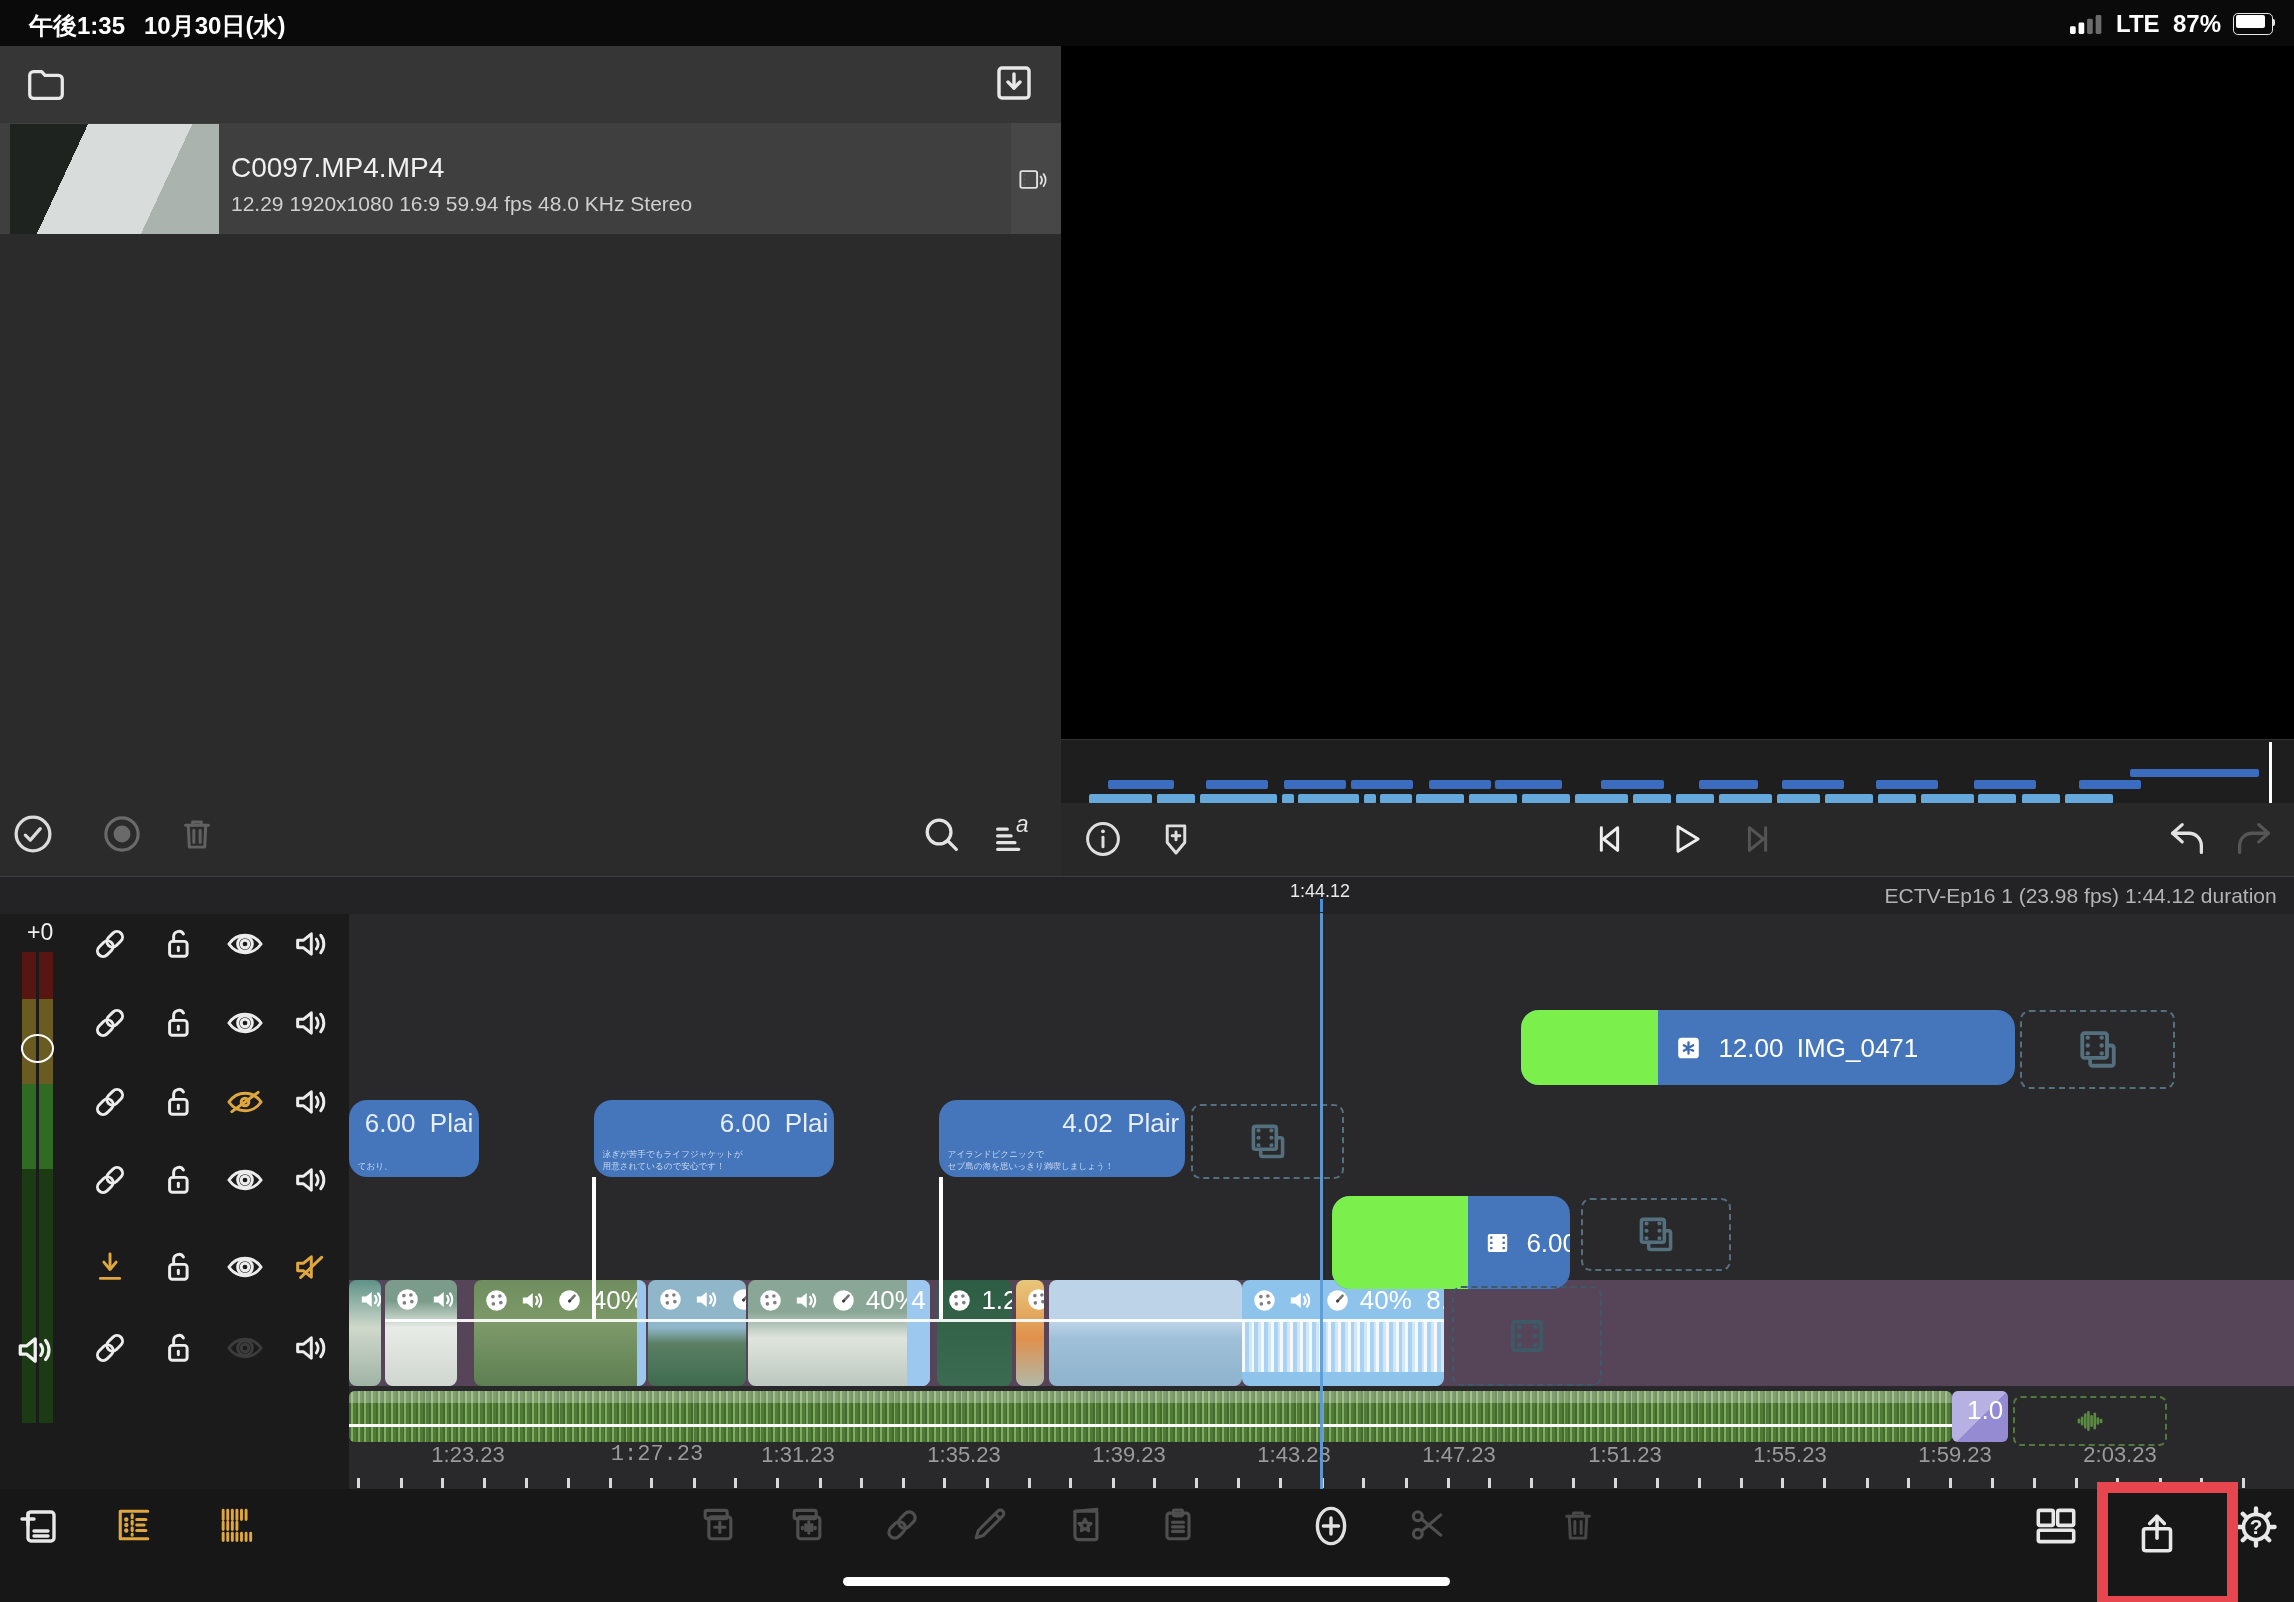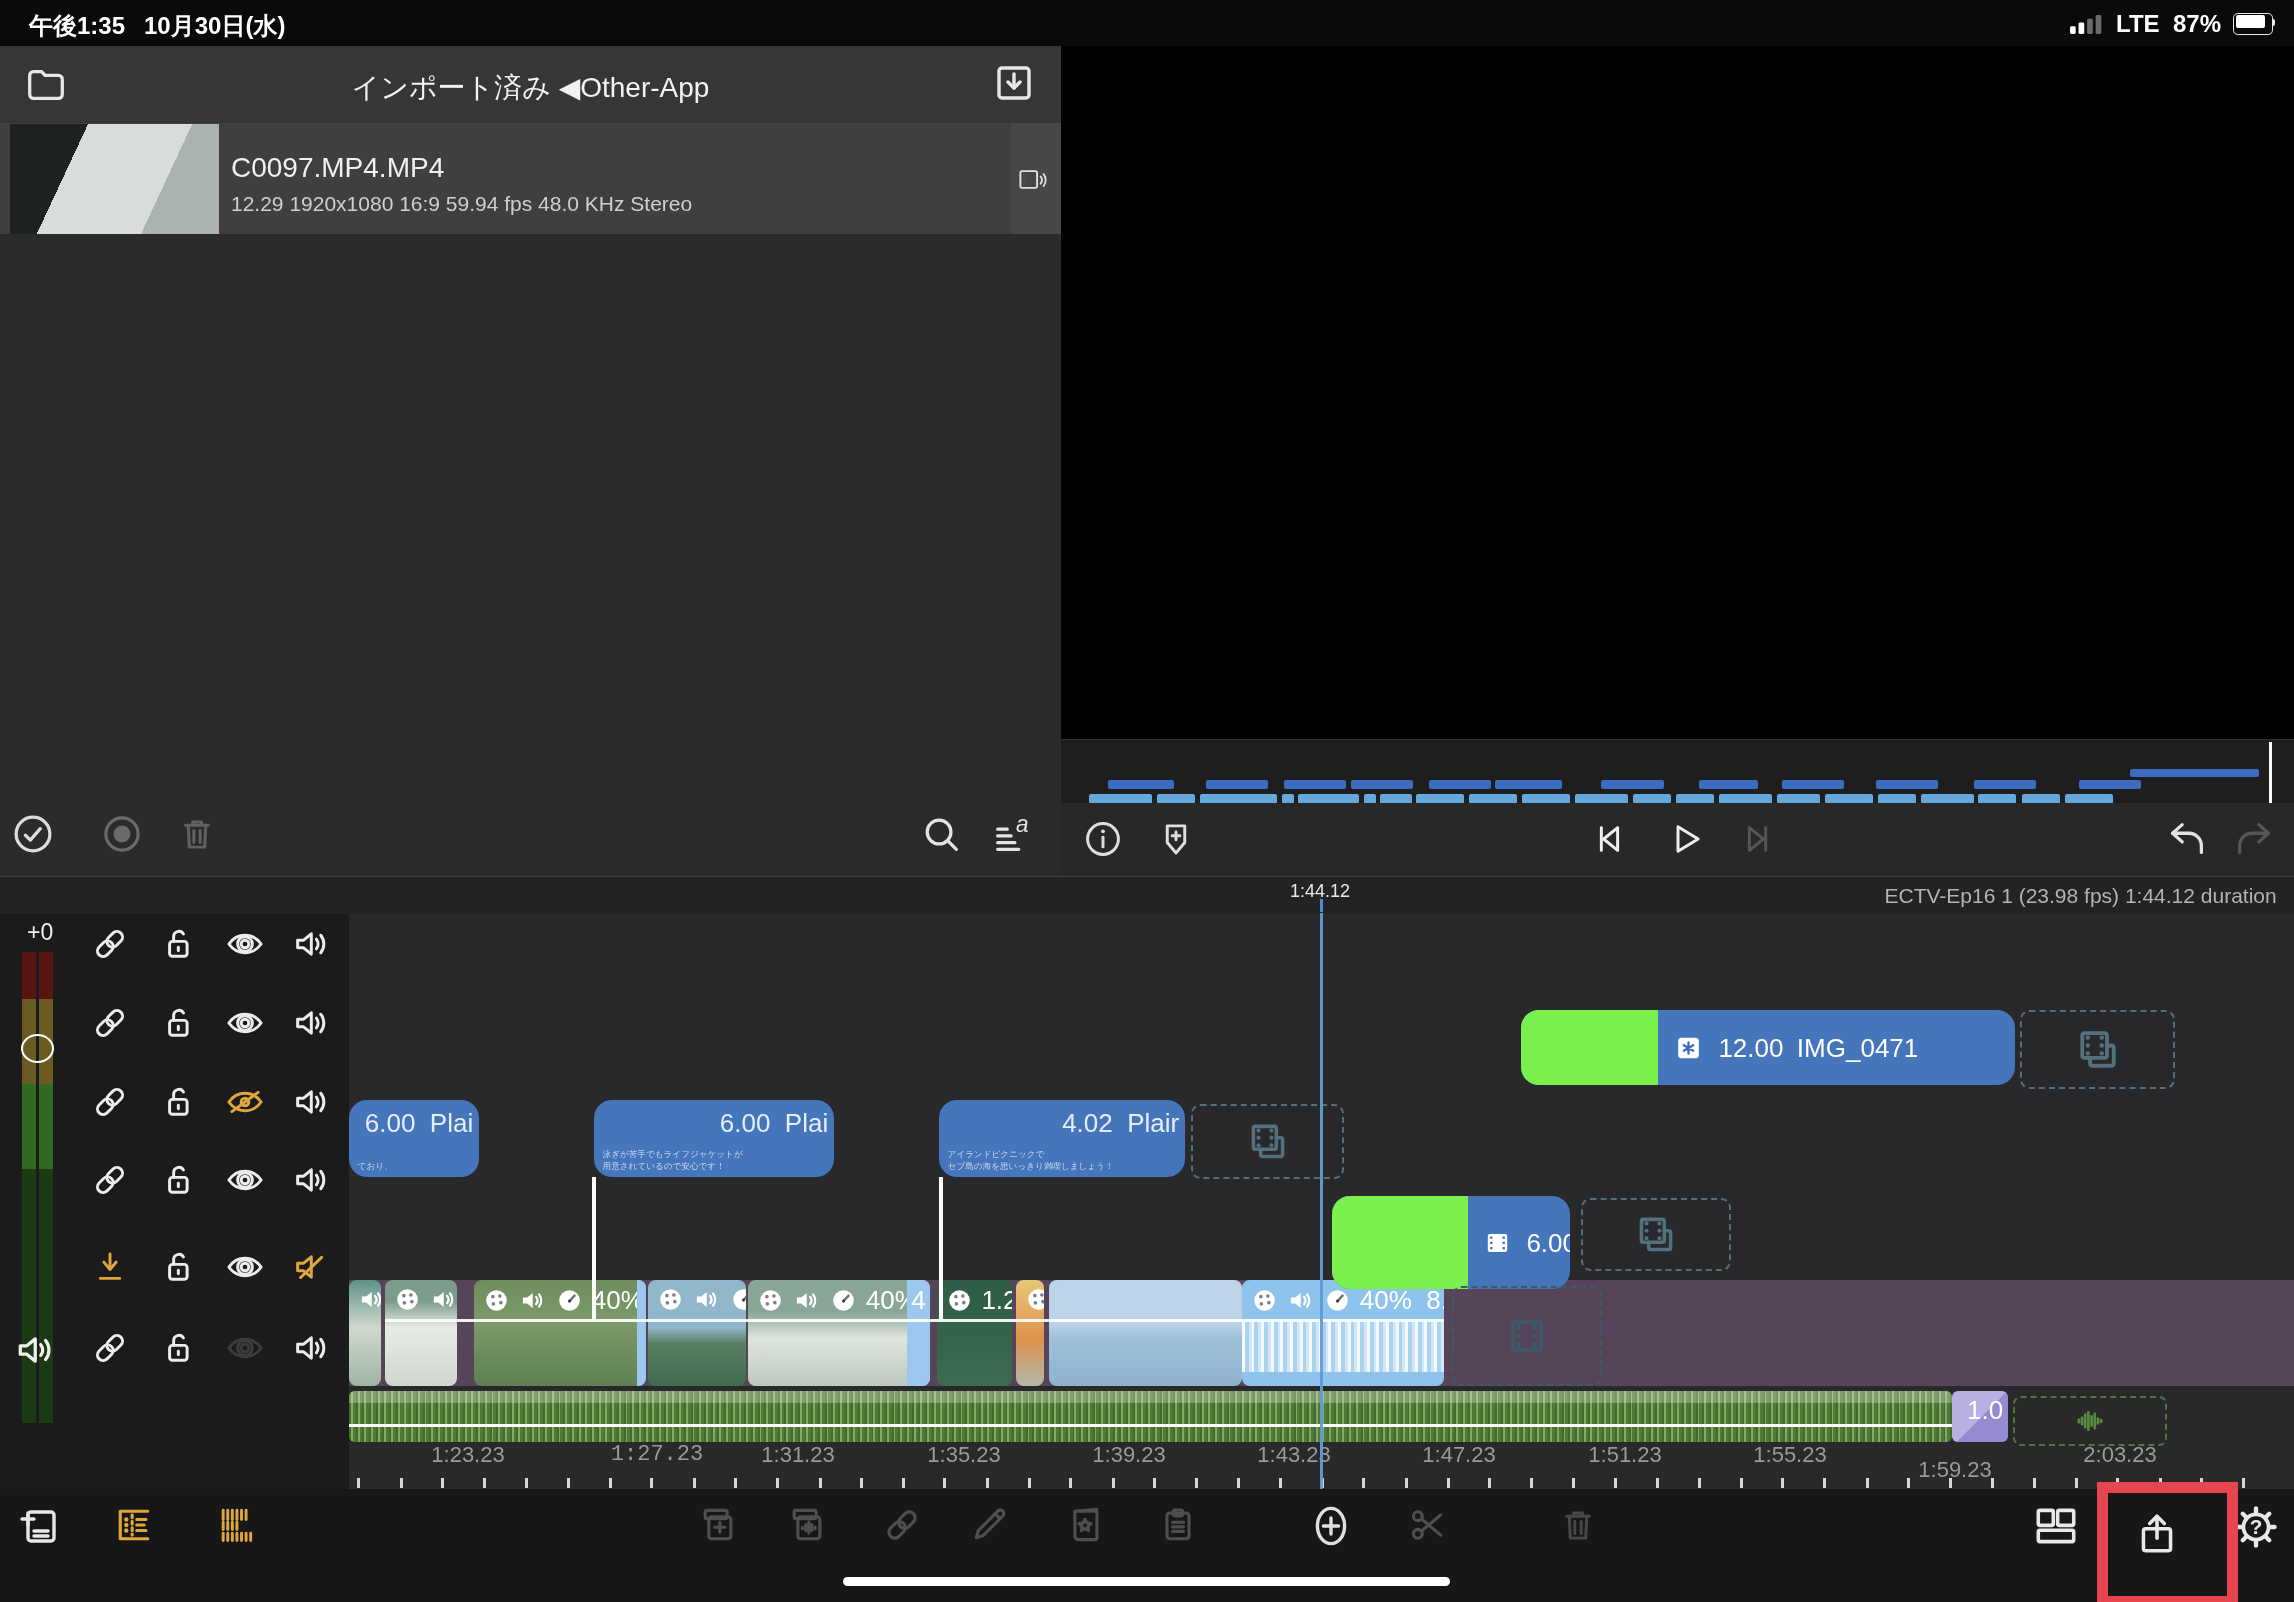--- a/index.html
+++ b/index.html
@@ -105,21 +105,20 @@
     </span>
   </div>
 
   <div id="library" class="abs">
     <div id="libheader" class="abs">
       <span class="abs btn ic" id="folderbtn" style="left:23px;top:15.4px;width:46px;height:46px;color:#e8e8e8;">
           <svg viewBox="0 0 24 24" fill="none" stroke="currentColor" stroke-width="1.7" stroke-linecap="round" stroke-linejoin="round">
             <path d="M3.5 7.5c0-1.1.9-2 2-2h4.2l1.8 2h7c1.1 0 2 .9 2 2v8c0 1.1-.9 2-2 2h-13c-1.1 0-2-.9-2-2v-10z"></path>
           </svg>
         </span>
-      <div id="libtitle" class="abs">インポート済み ◀Other-App</div>
       <span class="abs btn ic" id="importbtn" style="left:990px;top:13.4px;width:48px;height:48px;color:#e8e8e8;">
           <svg viewBox="0 0 24 24" fill="none" stroke="currentColor" stroke-width="1.7" stroke-linecap="round" stroke-linejoin="round">
             <rect x="4.5" y="4.5" width="15" height="15" rx="1.5"></rect>
             <path d="M12 7.5v7"></path>
             <path d="M9 11.5l3 3 3-3"></path>
           </svg>
         </span>
     </div>
     <div id="mediarow" class="abs">
       <div id="mediastrip" class="abs"></div>
@@ -649,21 +648,21 @@
       <div id="tcs">
           <div class="tc" style="left:468px;top:565px;">1:23.23</div>
           <div class="tc" style="left:657px;top:565px;font-family:Liberation Mono, monospace;">1:27.23</div>
           <div class="tc" style="left:798px;top:565px;">1:31.23</div>
           <div class="tc" style="left:964px;top:565px;">1:35.23</div>
           <div class="tc" style="left:1129px;top:565px;">1:39.23</div>
           <div class="tc" style="left:1294px;top:565px;">1:43.23</div>
           <div class="tc" style="left:1459px;top:565px;">1:47.23</div>
           <div class="tc" style="left:1625px;top:565px;">1:51.23</div>
           <div class="tc" style="left:1790px;top:565px;">1:55.23</div>
-          <div class="tc" style="left:1955px;top:580px;">1:59.23</div>
+          <div class="tc" style="left:1955px;top:565px;">1:59.23</div>
           <div class="tc" style="left:2120px;top:565px;">2:03.23</div>
         </div>
       <div id="ticksrow">
           <div class="tick" style="left:357px;top:601px;"></div>
           <div class="tick" style="left:400px;top:601px;"></div>
           <div class="tick" style="left:441px;top:601px;"></div>
           <div class="tick" style="left:483px;top:601px;"></div>
           <div class="tick" style="left:525px;top:601px;"></div>
           <div class="tick" style="left:567px;top:601px;"></div>
           <div class="tick" style="left:609px;top:601px;"></div>

